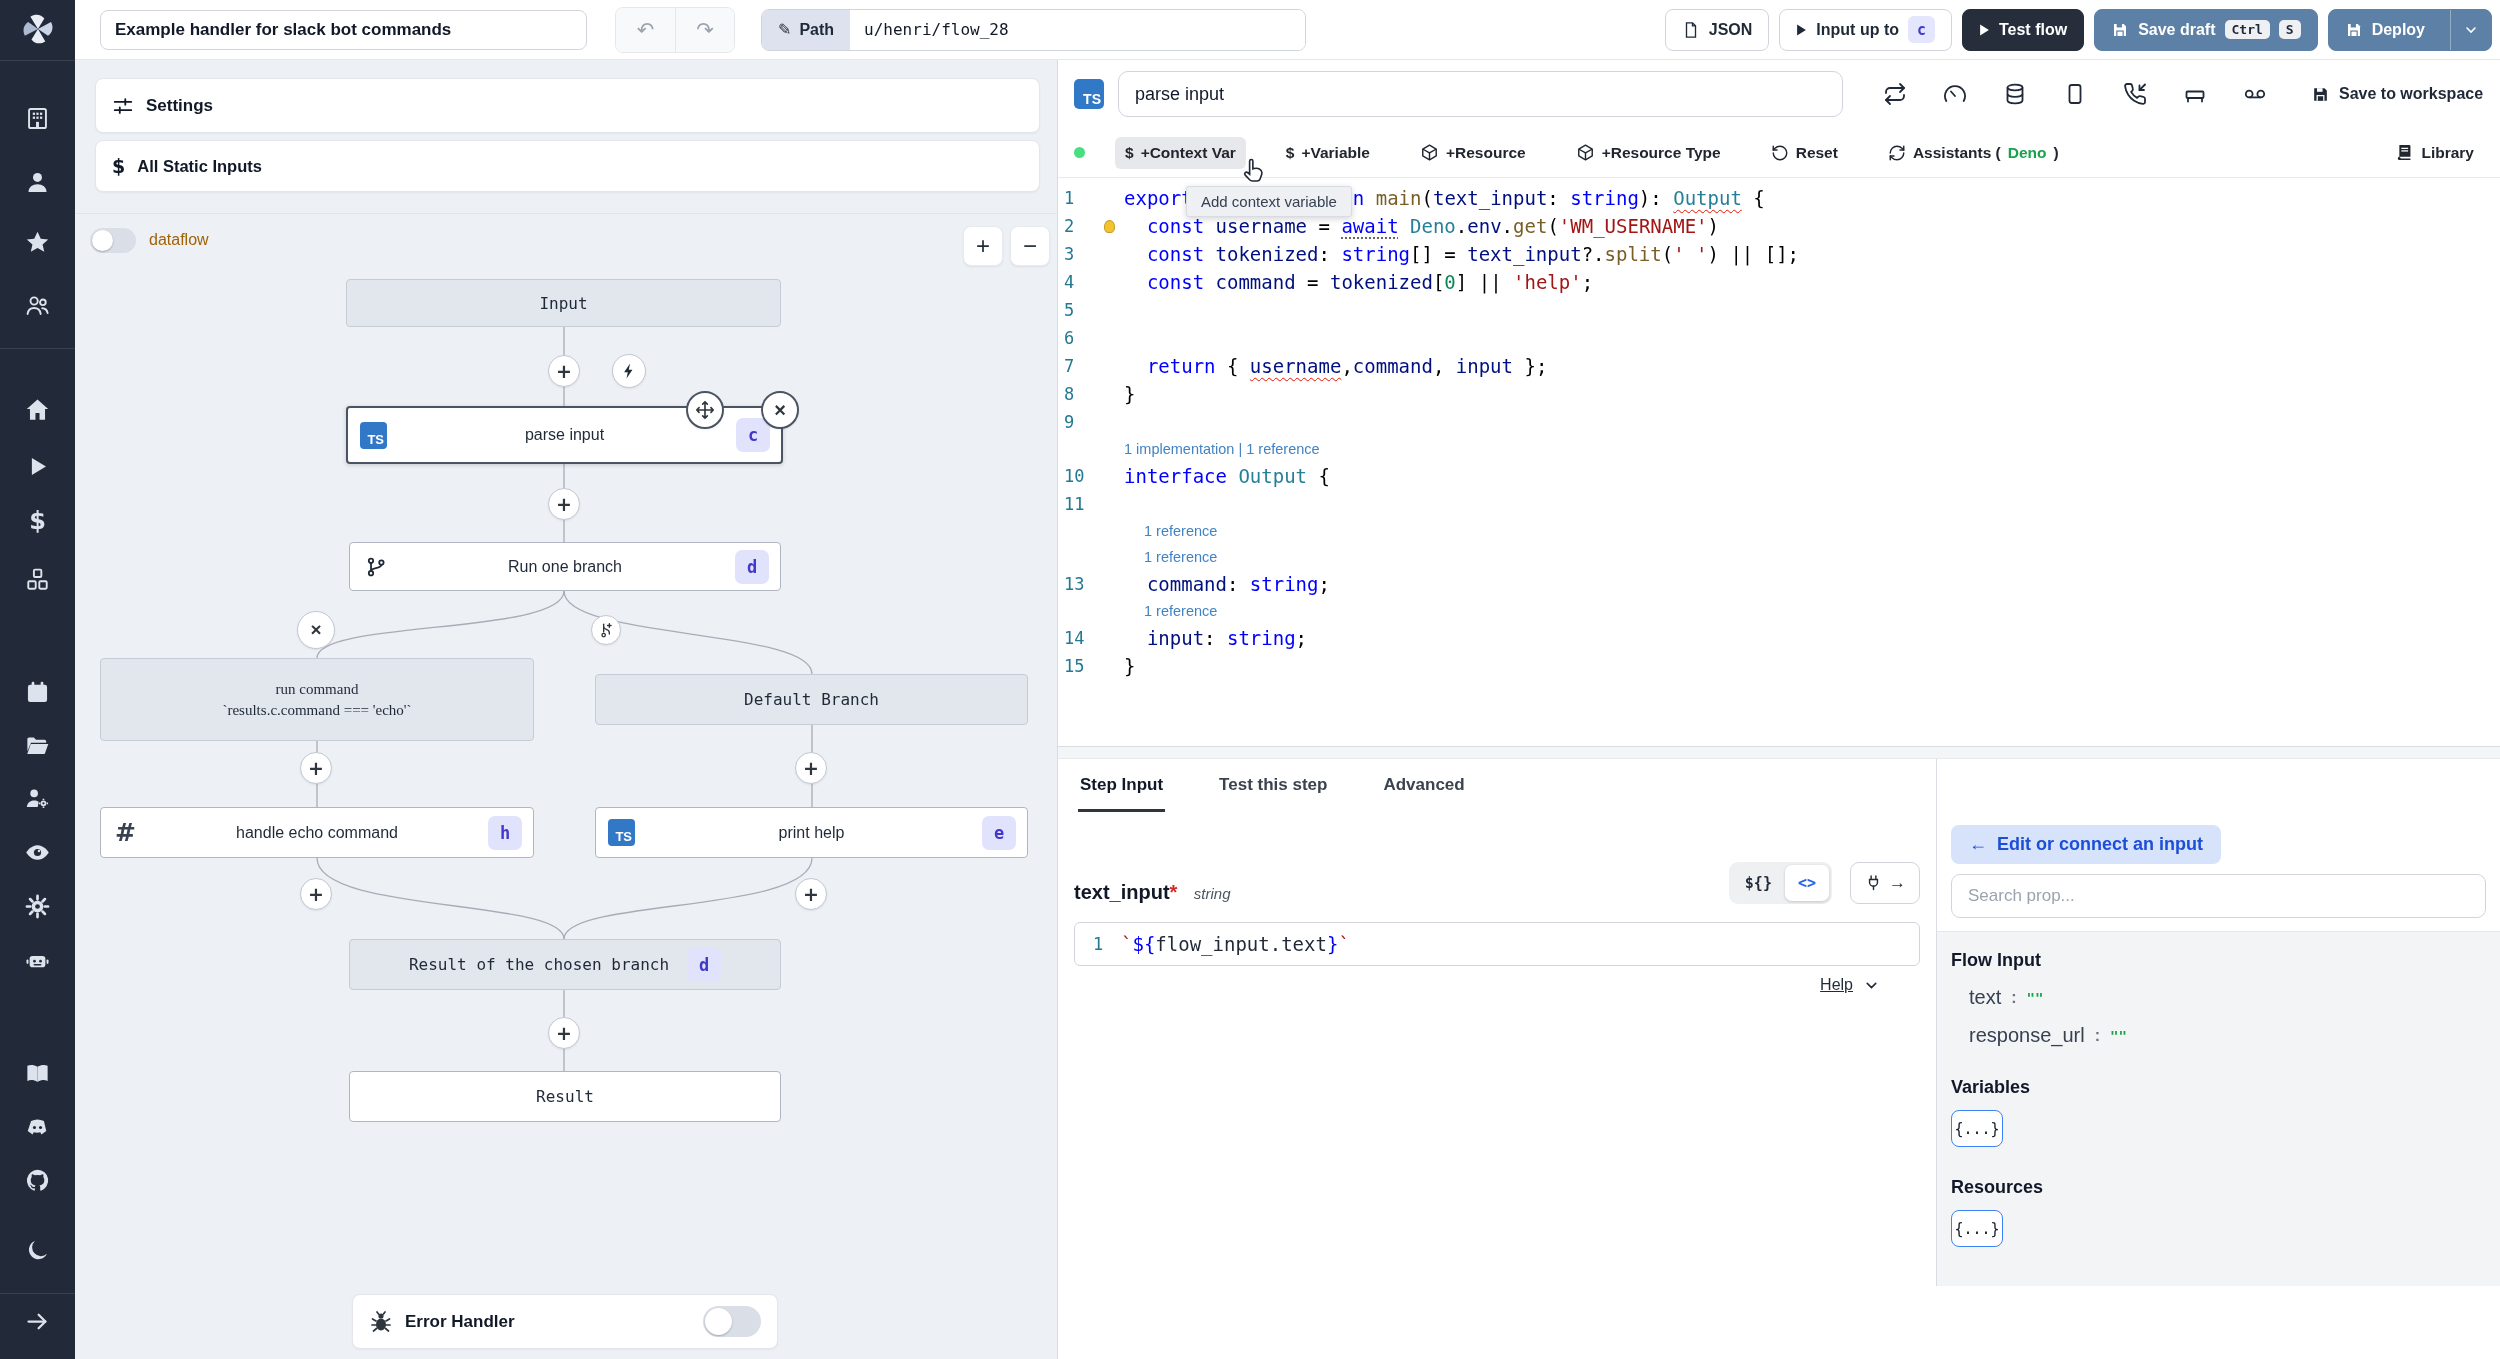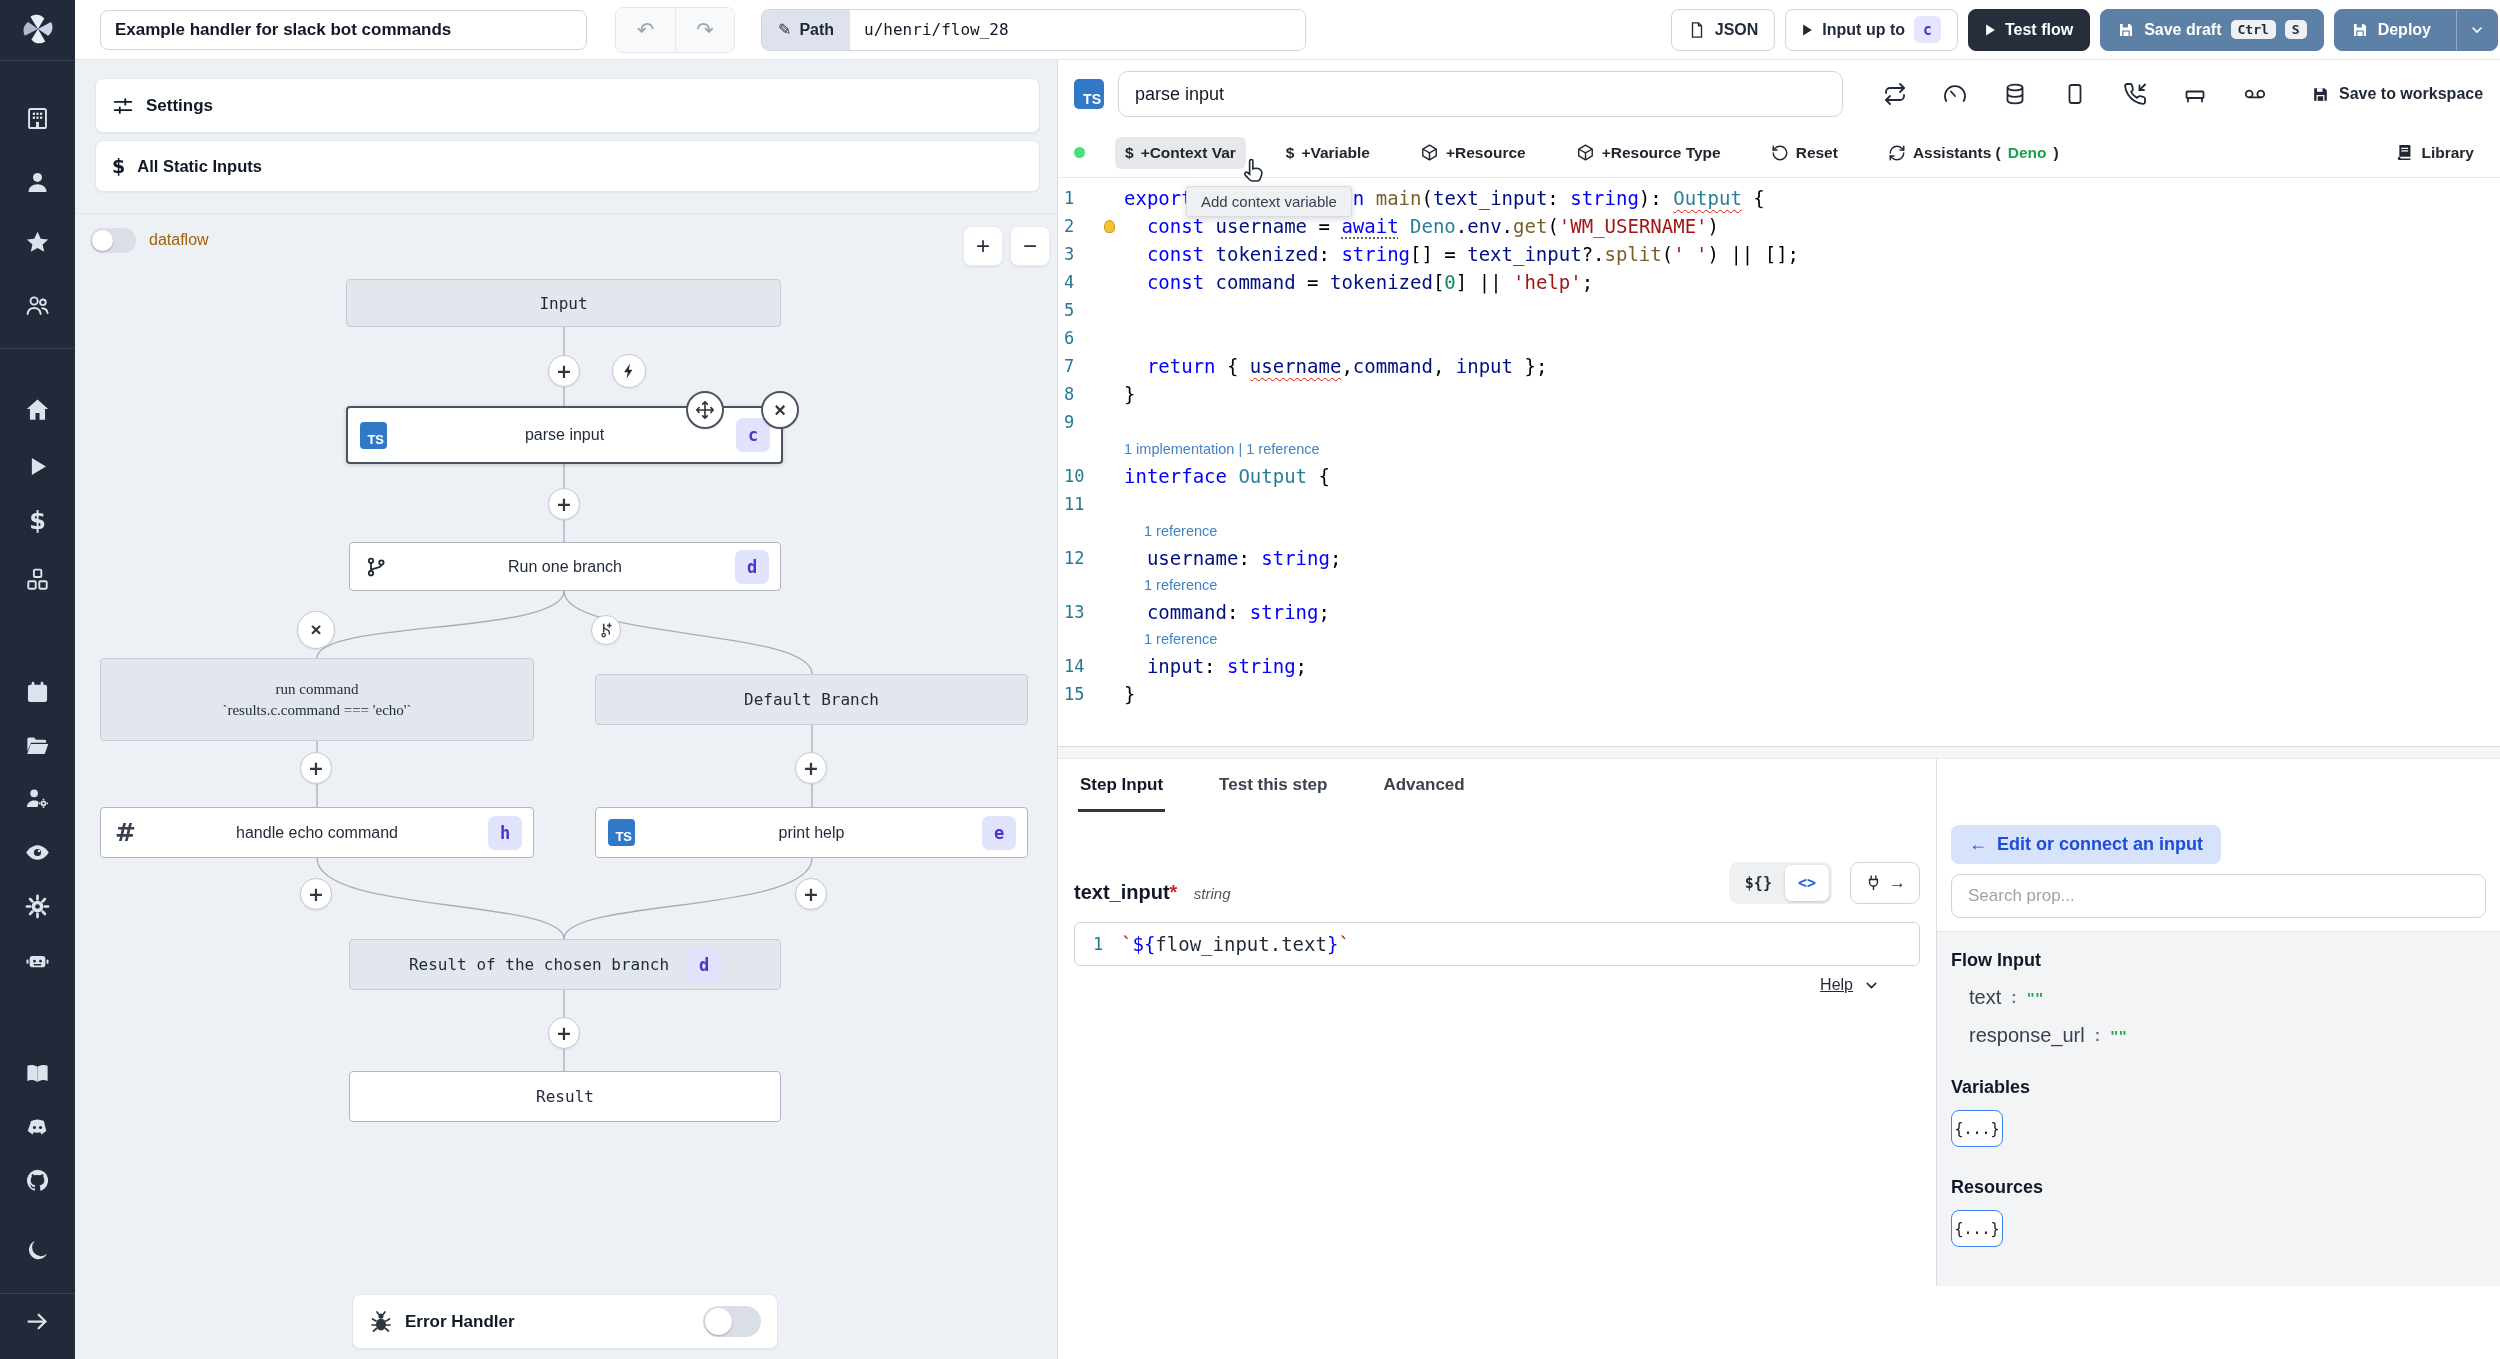--- a/index.html
+++ b/index.html
@@ -7,21 +7,21 @@
 .app{display:flex;width:2500px;height:1359px}
 
 .sidebar{width:75px;background:#222938;position:relative;flex-shrink:0;z-index:5}
 .logo{position:absolute;top:10px;left:19px;width:38px;height:38px}
 .sb-ic{position:absolute;left:24px;width:27px;height:27px;display:flex;align-items:center;justify-content:center;cursor:pointer}
 .icn{width:27px;height:27px;display:block}
 .txt-icn{font-size:24px;font-weight:bold;color:#dde3ec;font-family:"DejaVu Sans",sans-serif;line-height:1}
 .sb-div{position:absolute;left:0;width:75px;height:1px;background:#39414f}
 
 .main{flex:1;display:flex;flex-direction:column;min-width:0}
-.topbar{height:60px;background:#fff;border-bottom:1px solid #e5e7eb;display:flex;align-items:center;padding:0 2px 0 25px;flex-shrink:0}
+.topbar{height:60px;background:#fff;border-bottom:1px solid #e5e7eb;display:flex;align-items:center;padding:0 8px 0 25px;flex-shrink:0}
 .title-input{width:487px;height:40px;border:1px solid #d1d5db;border-radius:8px;padding:0 14px;font-family:"Liberation Sans",sans-serif;font-size:17px;font-weight:bold;color:#111827;background:#fff}
 .undo-pair{display:flex;margin-left:28px;border:1px solid #e5e7eb;border-radius:8px;overflow:hidden}
 .undo-btn{width:59px;height:44px;background:#f8f9fa;display:flex;align-items:center;justify-content:center;font-size:21px;color:#9ca3af;cursor:pointer;font-family:"DejaVu Sans",sans-serif}
 .undo-btn+.undo-btn{border-left:1px solid #e5e7eb}
 .path-group{display:flex;margin-left:26px;height:42px;border:1px solid #cfd4dd;border-radius:8px;overflow:hidden}
 .path-chip{display:flex;align-items:center;gap:8px;background:#dde2ee;padding:0 16px;font-size:16px;font-weight:bold;color:#1f2937}
 .path-input{width:455px;border:none;outline:none;padding:0 14px;font-family:"DejaVu Sans Mono",monospace;font-size:16px;color:#111827}
 .tb-right{margin-left:auto;display:flex;align-items:center;gap:10px}
 .btn{display:flex;align-items:center;gap:9px;height:42px;border-radius:8px;padding:0 16px;font-size:16px;font-weight:bold;cursor:pointer;white-space:nowrap}
 .btn-white{background:#fff;border:1px solid #d1d5db;color:#1f2937}
@@ -622,24 +622,20 @@
               <div class="lrow">1 implementation | 1 reference</div>
               <div class="crow">
                 <span class="gut">10</span>
                 <span class="ctext"><span class="kw">interface</span><span> </span><span class="ty">Output</span><span> {</span></span>
               </div>
               <div class="crow">
                 <span class="gut">11</span>
                 <span class="ctext"></span>
               </div>
               <div class="lrow ind">1 reference</div>
-              <div class="crow">
-                <span class="gut">12</span>
-                <span class="ctext"><span class="vr">  username</span><span>: </span><span class="kw">string</span><span>;</span></span>
-              </div>
               <div class="lrow ind">1 reference</div>
               <div class="crow">
                 <span class="gut">13</span>
                 <span class="ctext"><span class="vr">  command</span><span>: </span><span class="kw">string</span><span>;</span></span>
               </div>
               <div class="lrow ind">1 reference</div>
               <div class="crow">
                 <span class="gut">14</span>
                 <span class="ctext"><span class="vr">  input</span><span>: </span><span class="kw">string</span><span>;</span></span>
               </div>

